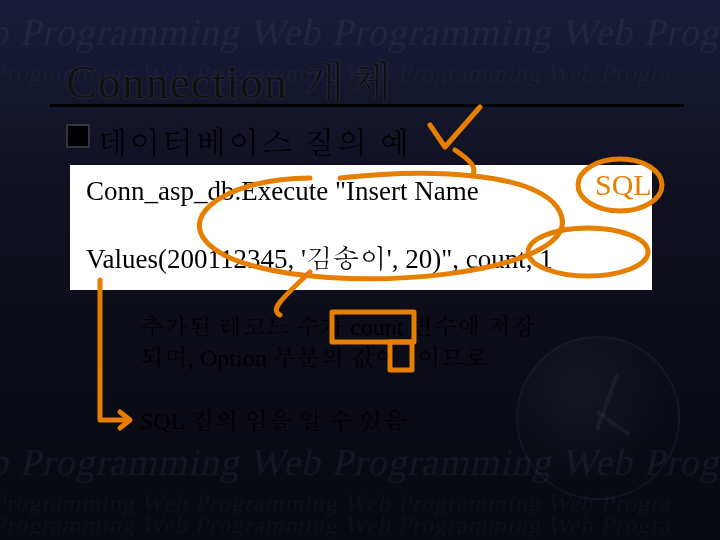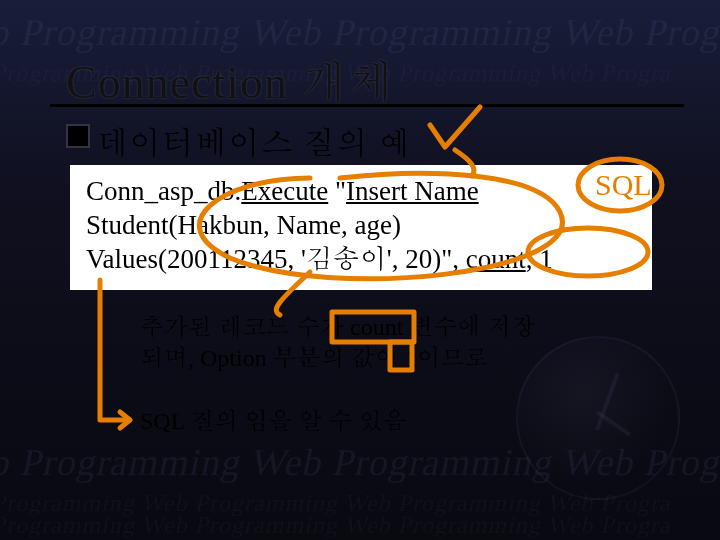--- a/index.html
+++ b/index.html
@@ -60,21 +60,21 @@
   }
   .codebox{
     position:absolute;left:70px;top:165px;width:582px;
     background:#fff;
     padding:10px 16px 14px 16px;
     box-sizing:border-box;
     font-size:27px;
     line-height:1.25;
     color:#000;
   }
-  .underline{text-decoration:underline}
+  .underline{}
   .explain{
     position:absolute;left:140px;top:312px;width:460px;
     font-size:24px;color:#000;line-height:1.3;
   }
   svg.annot{position:absolute;left:0;top:0;pointer-events:none}
 </style>
 </head>
 <body>
 
 <div class="bg"></div>
@@ -88,21 +88,21 @@
 <div class="clock"></div>
 
 <div class="title">Connection 개체</div>
 <div class="rule"></div>
 
 <div class="bullet-sq"></div>
 <div class="bullet-text">데이터베이스 질의 예</div>
 
 <div class="codebox">
   <span>Conn_asp_db.</span><span class="underline">Execute</span><span> "</span><span class="underline">Insert Name</span><br>
-  <span>Student(Hakbun, Name, age)</span><br>
+  <br>
   <span>Values(200112345, '김송이', 20)"</span><span>, </span><span class="underline">count</span><span>, 1</span>
 </div>
 
 <div class="explain">
   <span>추가된 레코드 수가 </span><span>count</span><span> 변수에 저장</span><br>
   <span>되며, Option 부분의 값이 1이므로</span><br>
   <br>
   <span>SQL 질의 임을 알 수 있음</span>
 </div>
 

